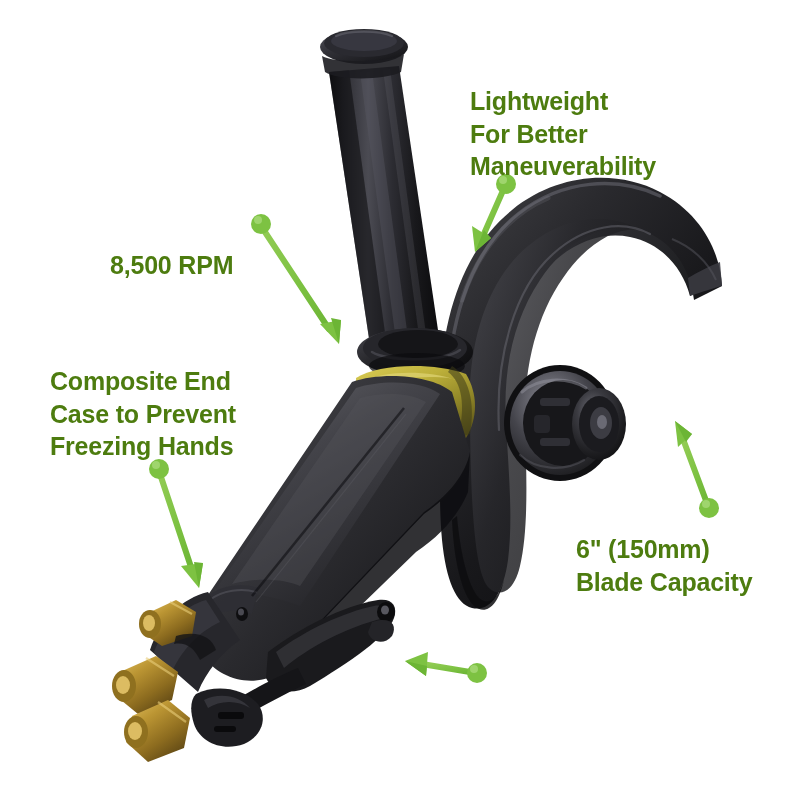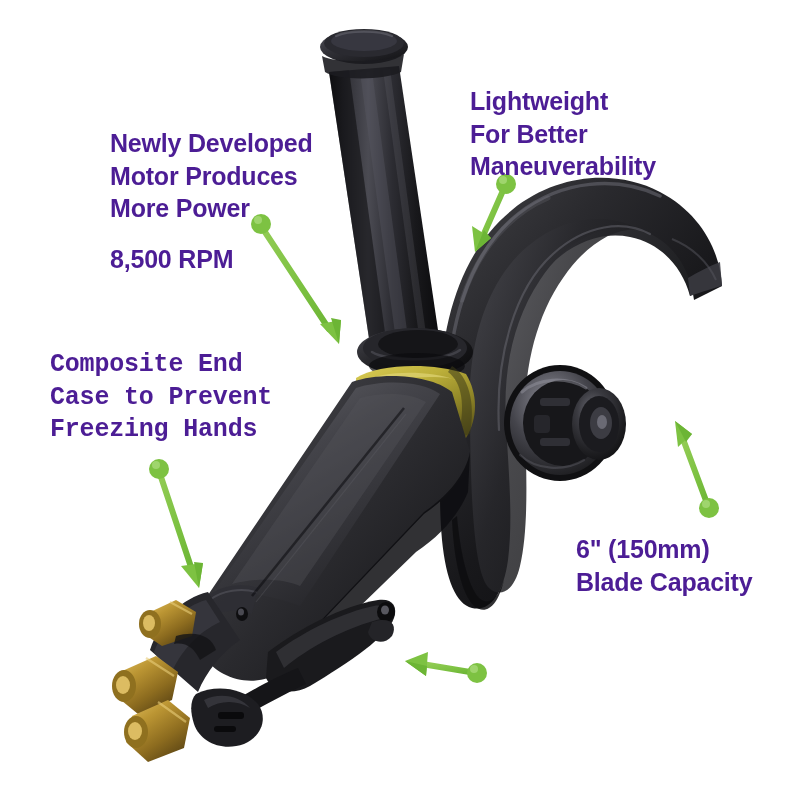--- a/index.html
+++ b/index.html
@@ -13,35 +13,35 @@
     width: 800px;
     height: 800px;
     background: #ffffff;
     overflow: hidden;
     font-family: "Liberation Sans", "DejaVu Sans", sans-serif;
   }
 
   
   .callout {
     position: absolute;
-    color: #4c1d95;
+    color: #4d7c0f;
     font-weight: bold;
     font-size: 25px;
     line-height: 1.30;
     letter-spacing: -0.2px;
     white-space: pre-line;
   }
   .callout.sub {
-    margin-top: 0;
+    margin-top: 6px;
     text-align: right;
   }
   .c-motor      { left: 110px; top: 127px; }
   .c-rpm        { left: 110px; top: 243px; font-size: 25px; }
   .c-light      { left: 470px; top: 85px;  }
-  .c-composite  { left: 50px;  top: 349px; font-family: Liberation Mono, monospace; }
+  .c-composite  { left: 50px;  top: 365px; }
   .c-blade      { left: 576px; top: 533px; }
   .c-throttle   { left: 372px; top: 688px; }
 
   
   #artwork, #arrows {
     position: absolute;
     left: 0; top: 0;
     width: 800px;
     height: 800px;
   }
@@ -390,23 +390,20 @@
 
     <g>
       <line x1="476" y1="673" x2="422" y2="664" stroke="url(#gArrow)" stroke-width="6" stroke-linecap="round"></line>
       <circle cx="477" cy="673" r="10" fill="#7dc242"></circle>
       <circle cx="474" cy="669" r="4" fill="#a7d978" opacity="0.8"></circle>
       <path d="M405 661 L 428 652 L 426 676 Z" fill="#7dc242"></path>
       <path d="M405 661 L 427 666 L 426 676 Z" fill="#6cb535"></path>
     </g>
   </svg>
 
-  <div class="callout c-motor">Newly Developed
-Motor Produces
-More Power</div>
 
   <div class="callout c-rpm sub">8,500 RPM</div>
 
   <div class="callout c-light">Lightweight
 For Better
 Maneuverability</div>
 
   <div class="callout c-composite">Composite End
 Case to Prevent
 Freezing Hands</div>

